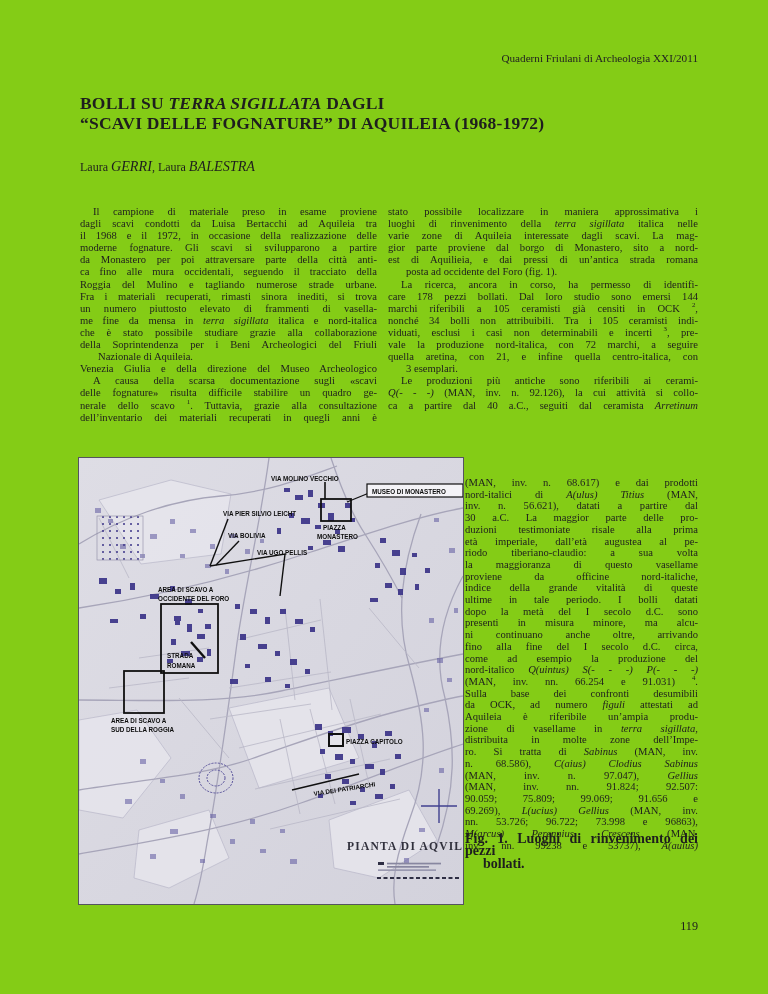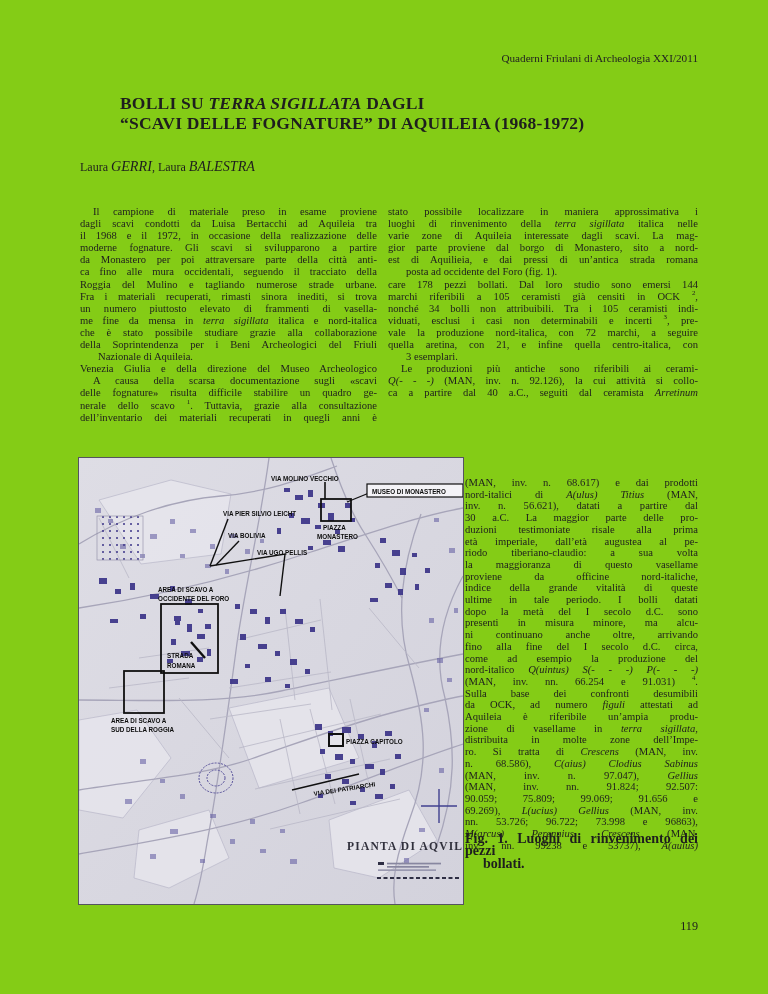--- a/index.html
+++ b/index.html
@@ -13,21 +13,21 @@
   .tl.end{text-align-last:left;margin-left:18px;}
   .tl.ind{text-indent:13px;}
   .sg-i{font-style:italic;}
   .sg-a{font-style:italic;font-size:118%;}
   .sg-s{vertical-align:super;font-size:65%;line-height:0;}
   
   .header{position:absolute;left:80px;top:52px;width:618px;text-align:right;
     font-size:11.2px;color:#222;}
   .title{position:absolute;left:80px;top:94px;width:600px;
     font-size:17.5px;font-weight:bold;line-height:19.5px;letter-spacing:.2px;}
-  .title .tl{text-align:left;text-align-last:left;margin-left:40px;}
+  .title .tl{text-align:left;text-align-last:left;}
   .authors{position:absolute;left:80px;top:158px;width:500px;font-size:12px;}
   .authors .tl{text-align:left;text-align-last:left;}
   .col{position:absolute;font-size:10.6px;}
   .col.left   {left:80px; top:206px;width:297px;line-height:12.1px;}
   .col.rwide  {left:388px;top:206px;width:310px;line-height:12.1px;}
   .col.rnarrow{left:465px;top:429px;width:233px;line-height:11.7px;margin-top:48px;}
   .mapfig{position:absolute;left:78px;top:457px;width:384px;height:446px;margin:0;
     border:1px solid #55545e;box-sizing:content-box;background:#dad9e1;}
   .caption{position:absolute;left:465px;top:833px;width:233px;
     font-size:14px;line-height:12.3px;font-weight:bold;}
@@ -72,20 +72,21 @@
       <div class="tl"><span class="sg-n">nerale dello scavo </span><span class="sg-s">1</span><span class="sg-n">. Tuttavia, grazie alla consultazione</span></div>
       <div class="tl"><span class="sg-n">dell’inventario dei materiali recuperati in quegli anni è</span></div>
     </div>
   <div class="col rwide">
       <div class="tl"><span class="sg-n">stato possibile localizzare in maniera approssimativa i</span></div>
       <div class="tl"><span class="sg-n">luoghi di rinvenimento della </span><span class="sg-i">terra sigillata</span><span class="sg-n"> italica nelle</span></div>
       <div class="tl"><span class="sg-n">varie zone di Aquileia interessate dagli scavi. La mag-</span></div>
       <div class="tl"><span class="sg-n">gior parte proviene dal borgo di Monastero, sito a nord-</span></div>
       <div class="tl"><span class="sg-n">est di Aquilieia, e dai pressi di un’antica strada romana</span></div>
       <div class="tl end"><span class="sg-n">posta ad occidente del Foro (fig. 1).</span></div>
+      <div class="tl ind"><span class="sg-n">La ricerca, ancora in corso, ha permesso di identifi-</span></div>
       <div class="tl"><span class="sg-n">care 178 pezzi bollati. Dal loro studio sono emersi 144</span></div>
       <div class="tl"><span class="sg-n">marchi riferibili a 105 ceramisti già censiti in OCK </span><span class="sg-s">2</span><span class="sg-n">,</span></div>
       <div class="tl"><span class="sg-n">nonché 34 bolli non attribuibili. Tra i 105 ceramisti indi-</span></div>
       <div class="tl"><span class="sg-n">viduati, esclusi i casi non determinabili e incerti </span><span class="sg-s">3</span><span class="sg-n">, pre-</span></div>
       <div class="tl"><span class="sg-n">vale la produzione nord-italica, con 72 marchi, a seguire</span></div>
       <div class="tl"><span class="sg-n">quella aretina, con 21, e infine quella centro-italica, con</span></div>
       <div class="tl end"><span class="sg-n">3 esemplari.</span></div>
       <div class="tl ind"><span class="sg-n">Le produzioni più antiche sono riferibili ai cerami-</span></div>
       <div class="tl"><span class="sg-i">Q(- - -)</span><span class="sg-n"> (MAN, inv. n. 92.126), la cui attività si collo-</span></div>
       <div class="tl"><span class="sg-n">ca a partire dal 40 a.C., seguiti dal ceramista </span><span class="sg-i">Arretinum</span></div>
@@ -107,21 +108,21 @@
       <div class="tl"><span class="sg-n">ni continuano anche oltre, arrivando</span></div>
       <div class="tl"><span class="sg-n">fino alla fine del I secolo d.C. circa,</span></div>
       <div class="tl"><span class="sg-n">come ad esempio la produzione del</span></div>
       <div class="tl"><span class="sg-n">nord-italico </span><span class="sg-i">Q(uintus) S(- - -) P(- - -)</span></div>
       <div class="tl"><span class="sg-n">(MAN, inv. nn. 66.254 e 91.031) </span><span class="sg-s">4</span><span class="sg-n">.</span></div>
       <div class="tl"><span class="sg-n">Sulla base dei confronti desumibili</span></div>
       <div class="tl"><span class="sg-n">da OCK, ad numero </span><span class="sg-i">figuli</span><span class="sg-n"> attestati ad</span></div>
       <div class="tl"><span class="sg-n">Aquileia è riferibile un’ampia produ-</span></div>
       <div class="tl"><span class="sg-n">zione di vasellame in </span><span class="sg-i">terra sigillata</span><span class="sg-n">,</span></div>
       <div class="tl"><span class="sg-n">distribuita in molte zone dell’Impe-</span></div>
-      <div class="tl"><span class="sg-n">ro. Si tratta di </span><span class="sg-i">Crescens</span><span class="sg-n"> (MAN, inv.</span></div>
+      <div class="tl"><span class="sg-n">ro. Si tratta di </span><span class="sg-i">Sabinus</span><span class="sg-n"> (MAN, inv.</span></div>
       <div class="tl"><span class="sg-n">n. 68.586), </span><span class="sg-i">C(aius) Clodius Sabinus</span></div>
       <div class="tl"><span class="sg-n">(MAN, inv. n. 97.047), </span><span class="sg-i">Gellius</span></div>
       <div class="tl"><span class="sg-n">(MAN, inv. nn. 91.824; 92.507:</span></div>
       <div class="tl"><span class="sg-n">90.059; 75.809; 99.069; 91.656 e</span></div>
       <div class="tl"><span class="sg-n">69.269), </span><span class="sg-i">L(ucius) Gellius</span><span class="sg-n"> (MAN, inv.</span></div>
       <div class="tl"><span class="sg-n">nn. 53.726; 96.722; 73.998 e 96863),</span></div>
       <div class="tl"><span class="sg-i">M(arcus) Perennius Crescens</span><span class="sg-n"> (MAN,</span></div>
       <div class="tl"><span class="sg-n">inv. nn. 99238 e 53737), </span><span class="sg-i">A(aulus)</span></div>
     </div>
 

